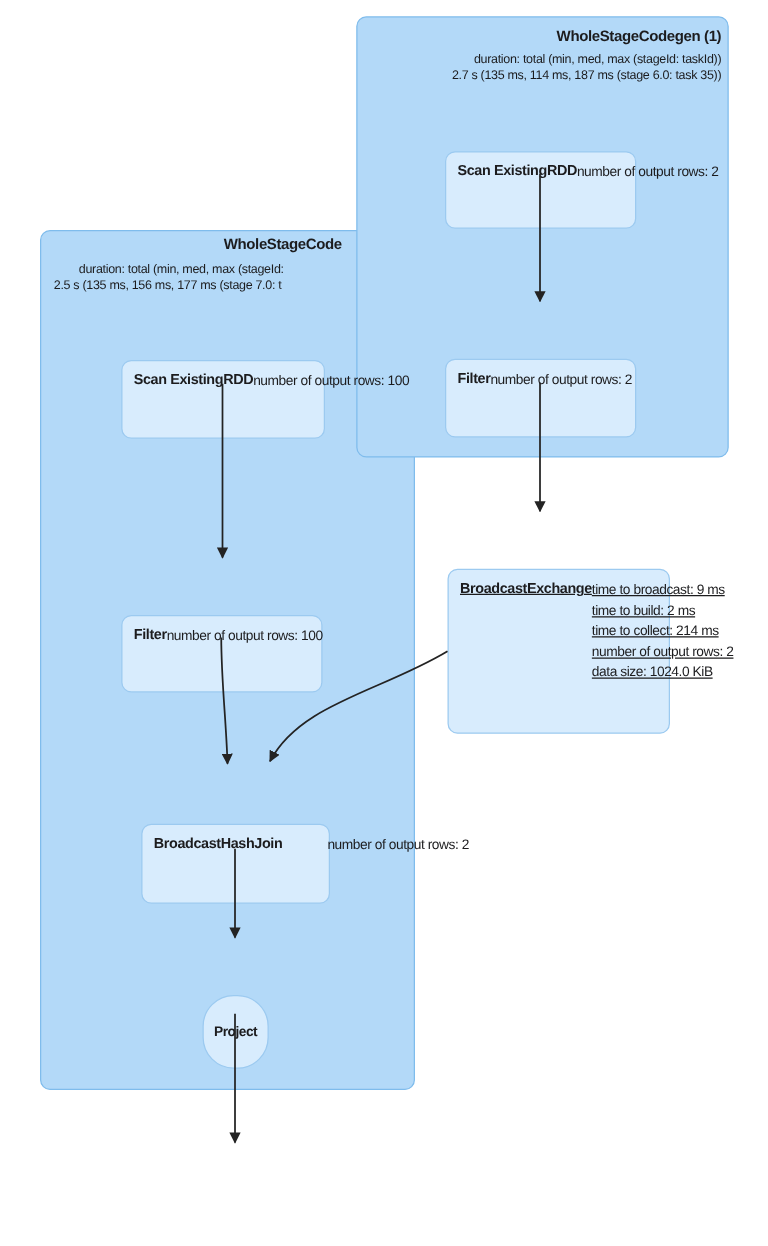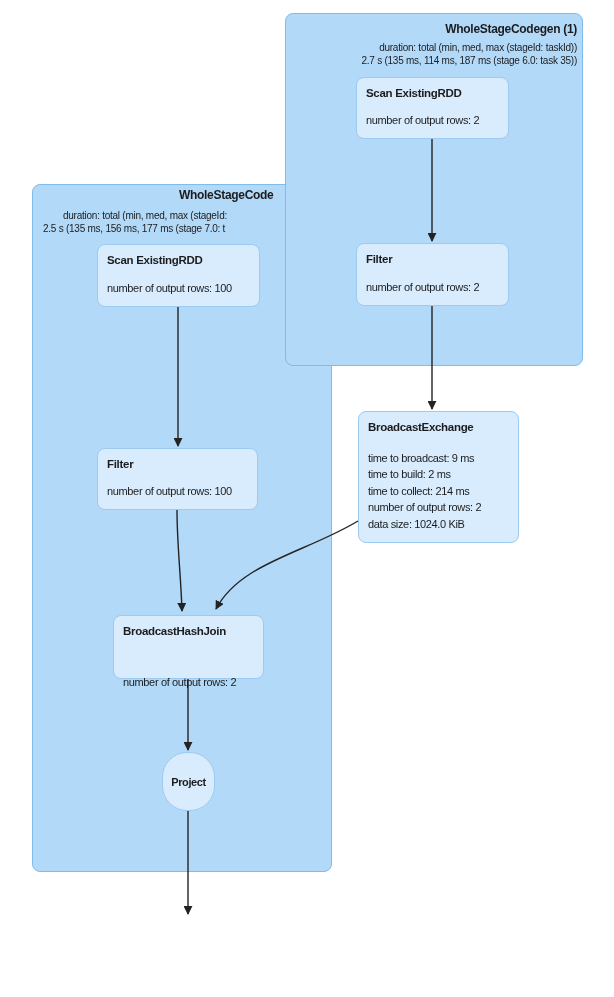--- a/index.html
+++ b/index.html
@@ -50,44 +50,45 @@
   #cluster-wsc1 .cluster-duration { top: 27px; right: 5px; text-align: right; }
   #cluster-wsc2 .cluster-title { top: 4px; left: 146px; }
   .wsc2-dur1 { top: 24px; left: 30px; }
   .wsc2-dur2 { top: 37px; left: 10px; }
   .node {
     position: absolute;
     background: var(--node_fill);
     border: 1px solid var(--node_border);
     border-radius: 8px;
     display: flex;
-    flex-direction: column;
+    flex-direction: row;
     justify-content: space-between;
     padding: 8px 9px 10px 9px;
+    margin-top: 44px;
   }
   .node-title {
     font-size: 11.5px;
     font-weight: bold;
     letter-spacing: -0.3px;
     white-space: nowrap;
     line-height: 14px;
   }
   .node-metric {
     font-size: 11px;
     letter-spacing: -0.35px;
     white-space: nowrap;
     line-height: 16.5px;
   }
   .node--label-only { justify-content: center; align-items: center; padding: 4px; border-radius: 25px; }
   .node--label-only .node-title { font-size: 11px; letter-spacing: -0.4px; }
   #node-scan1   { left: 356px; top: 77px;  width: 153px; height: 62px; }
   #node-filter1 { left: 356px; top: 243px; width: 153px; height: 63px; }
   #node-scan2   { left: 97px;  top: 244px; width: 163px; height: 63px; }
   #node-filter2 { left: 97px;  top: 448px; width: 161px; height: 62px; }
-  #node-bexch   { left: 358px; top: 411px; width: 161px; height: 132px; }
+  #node-bexch   { left: 358px; top: 411px; width: 178px; height: 132px; text-decoration: underline; }
   #node-bhj     { left: 113px; top: 615px; width: 151px; height: 64px; gap: 36px; }
   #node-project { left: 162px; top: 752px; width: 53px;  height: 59px; }
   #node-asp     { left: 126px; top: 917px; width: 125px; height: 64px; }
   #edges {
     position: absolute;
     left: 0; top: 0;
     width: 614px; height: 997px;
     pointer-events: none;
   }
   #edges path.edge {

